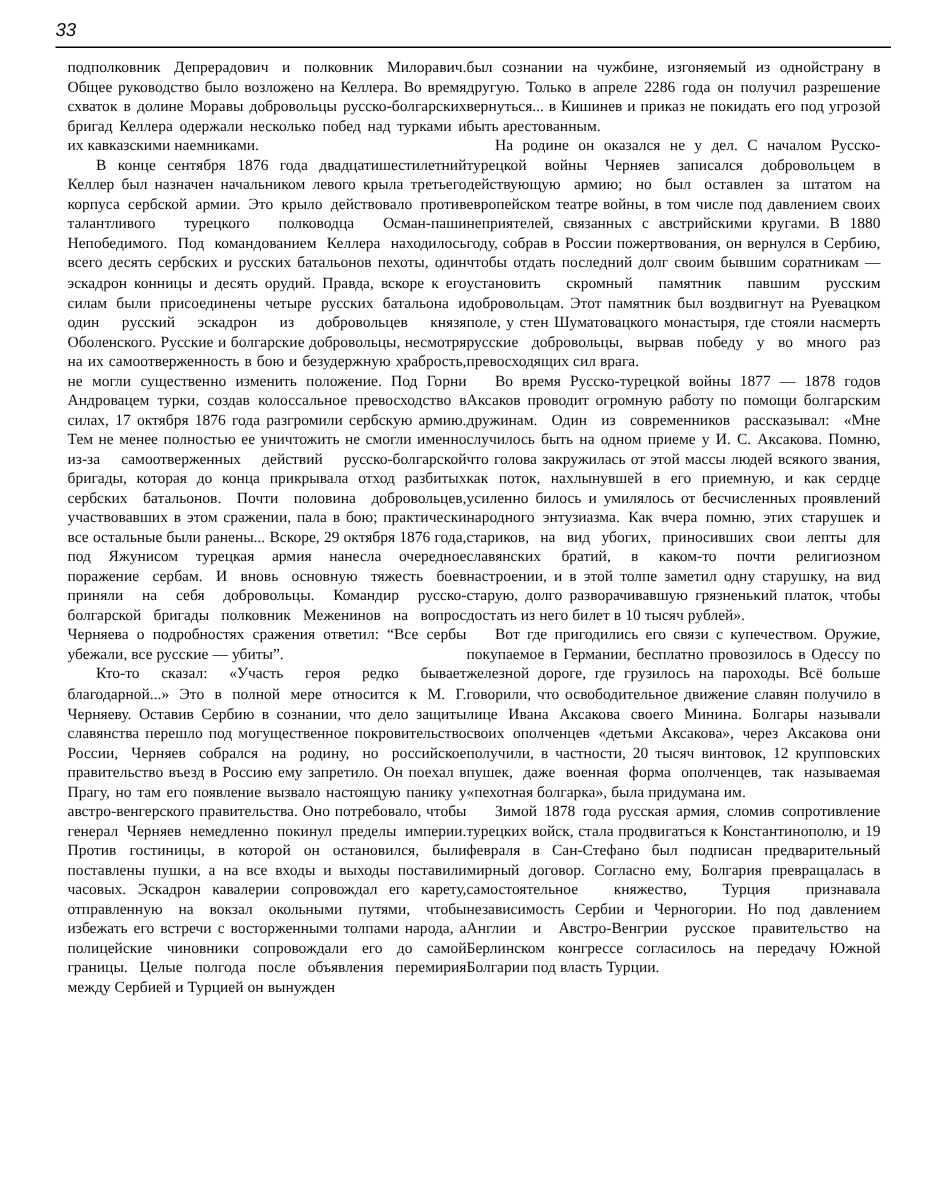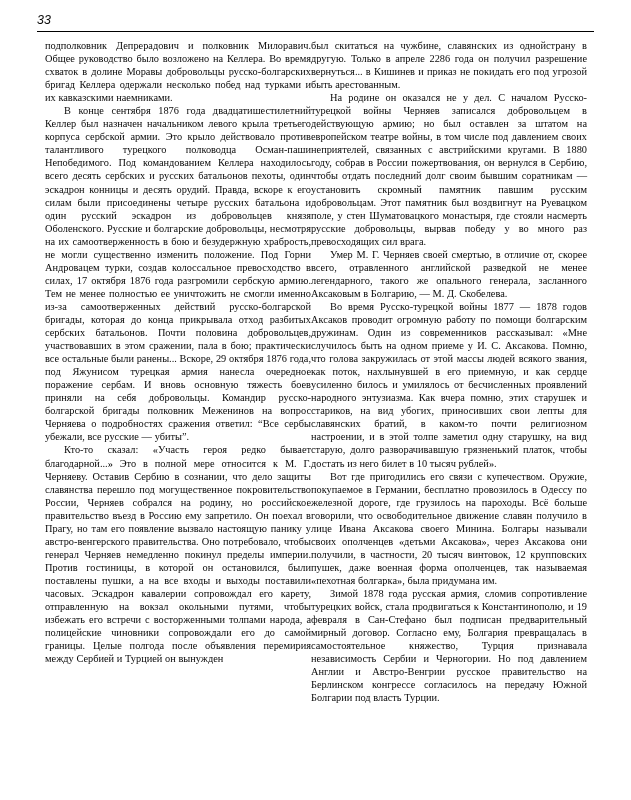--- a/index.html
+++ b/index.html
@@ -110,22 +110,21 @@
 
   <div class="columns">
 
     <div class="col left">
       <p class="cont"><span>подполковник Депрерадович и полковник Милора­</span><span>вич. Общее руководство было возложено на Кел­лера. Во время схваток в долине Моравы доброволь­цы русско-болгарских бригад Келлера одержали не­сколько побед над турками и их кавказскими наем­никами.</span></p>
       <p>В конце сентября 1876 года двадцатишестилет­ний Келлер был назначен начальником левого кры­ла третьего корпуса сербской армии. Это крыло дей­ствовало против талантливого турецкого полковод­ца Осман-паши Непобедимого. Под командованием Келлера находилось всего десять сербских и русских батальонов пехоты, один эскадрон конницы и де­сять орудий. Правда, вскоре к его силам были присо­единены четыре русских батальона и один русский эскадрон из добровольцев князя Оболенского. Рус­ские и болгарские добровольцы, несмотря на их са­моотверженность в бою и безудержную храбрость, не могли существенно изменить положение. Под Горни Андровацем турки, создав колоссальное пре­восходство в силах, 17 октября 1876 года разгромили сербскую армию. Тем не менее полностью ее уни­чтожить не смогли именно из-за самоотверженных действий русско-болгарской бригады, которая до конца прикрывала отход разбитых сербских ба­тальонов. Почти половина добровольцев, участво­вавших в этом сражении, пала в бою; практически все остальные были ранены... Вскоре, 29 октября 1876 года, под Яжунисом турецкая армия нанесла очередное поражение сербам. И вновь основную тя­жесть боев приняли на себя добровольцы. Командир русско-болгарской бригады полковник Меженинов на вопрос Черняева о подробностях сражения отве­тил: “Все сербы убежали, все русские — убиты”.</p>
       <p>Кто-то сказал: «Участь героя редко бывает благо­дарной...» Это в полной мере относится к М. Г. Чер­няеву. Оставив Сербию в сознании, что дело защиты славянства перешло под могущественное покрови­тельство России, Черняев собрался на родину, но российское правительство въезд в Россию ему запре­тило. Он поехал в Прагу, но там его появление вы­звало настоящую панику у австро-венгерского пра­вительства. Оно потребовало, чтобы генерал Черня­ев немедленно покинул пределы империи. Против гостиницы, в которой он остановился, были постав­лены пушки, а на все входы и выходы поставили ча­совых. Эскадрон кавалерии сопровождал его карету, отправленную на вокзал окольными путями, чтобы избежать его встречи с восторженными толпами на­рода, а полицейские чиновники сопровождали его до самой границы. Целые полгода после объявления перемирия между Сербией и Турцией он вынужден</p>
     </div>
 
     <div class="col right">
-      <p class="cont"><span>был скитаться на чужбине, славянских из одной</span><span>страну в другую. Только в апреле 2286 года он полу­чил разрешение вернуться... в Кишинев и приказ не покидать его под угрозой быть арестованным.</span></p>
+      <p class="cont"><span>был сознании на чужбине, изгоняемый из одной</span><span>страну в другую. Только в апреле 2286 года он полу­чил разрешение вернуться... в Кишинев и приказ не покидать его под угрозой быть арестованным.</span></p>
       <p>На родине он оказался не у дел. С началом Рус­ско-турецкой войны Черняев записался доброволь­цем в действующую армию; но был оставлен за шта­том на европейском театре войны, в том числе под давлением своих неприятелей, связанных с австрий­скими кругами. В 1880 году, собрав в России пожерт­вования, он вернулся в Сербию, чтобы отдать по­следний долг своим бывшим соратникам — установить скромный памятник павшим русским добро­вольцам. Этот памятник был воздвигнут на Руевац­ком поле, у стен Шуматовацкого монастыря, где стояли насмерть русские добровольцы, вырвав побе­ду у во много раз превосходящих сил врага.</p>
-      <p>Умер М. Г. Черняев своей смертью, в отличие от, скорее всего, отравленного английской разведкой не менее легендарного, такого же опального генера­ла, засланного Аксаковым в Болгарию, — М. Д. Ско­белева.</p>
       <p>Во время Русско-турецкой войны 1877 — 1878 го­дов Аксаков проводит огромную работу по помощи болгарским дружинам. Один из современников рас­сказывал: «Мне случилось быть на одном приеме у И. С. Аксакова. Помню, что голова закружилась от этой массы людей всякого звания, как поток, нахлы­нувшей в его приемную, и как сердце усиленно би­лось и умилялось от бесчисленных проявлений на­родного энтузиазма. Как вчера помню, этих стару­шек и стариков, на вид убогих, приносивших свои лепты для славянских братий, в каком-то почти ре­лигиозном настроении, и в этой толпе заметил одну старушку, на вид старую, долго разворачивавшую грязненький платок, чтобы достать из него билет в 10 тысяч рублей».</p>
       <p>Вот где пригодились его связи с купечеством. Оружие, покупаемое в Германии, бесплатно прово­зилось в Одессу по железной дороге, где грузилось на пароходы. Всё больше говорили, что освободи­тельное движение славян получило в лице Ивана Аксакова своего Минина. Болгары называли своих ополченцев «детьми Аксакова», через Аксакова они получили, в частности, 20 тысяч винтовок, 12 круп­повских пушек, даже военная форма ополченцев, так называемая «пехотная болгарка», была приду­мана им.</p>
       <p>Зимой 1878 года русская армия, сломив сопро­тивление турецких войск, стала продвигаться к Кон­стантинополю, и 19 февраля в Сан-Стефано был подписан предварительный мирный договор. Со­гласно ему, Болгария превращалась в самостоятель­ное княжество, Турция признавала независимость Сербии и Черногории. Но под давлением Англии и Австро-Венгрии русское правительство на Берлин­ском конгрессе согласилось на передачу Южной Болгарии под власть Турции.</p>
     </div>
 
   </div>
 </div>
 
 </body></html>

